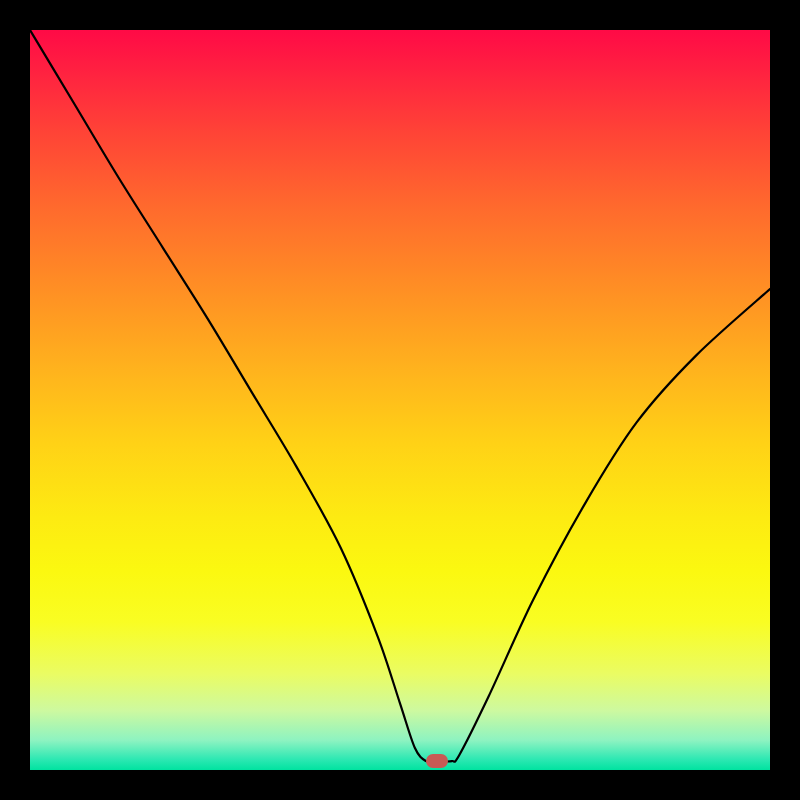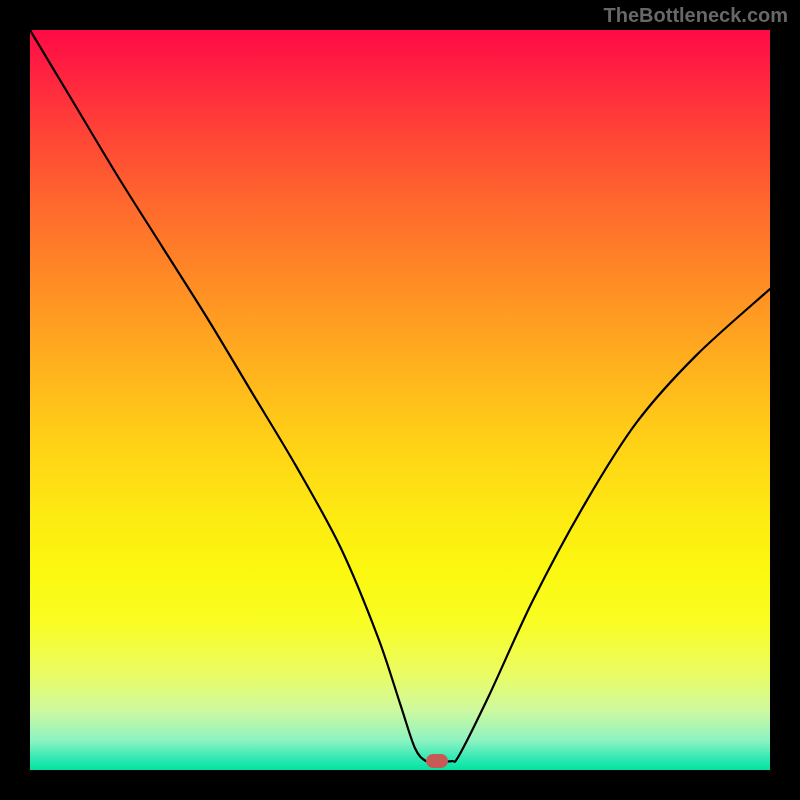--- a/index.html
+++ b/index.html
@@ -67,21 +67,20 @@
     height: 14px;
     background: #c85a55;
     border-radius: 7px;
     transform: translate(-50%, -50%);
   }
 </style>
 </head>
 <body>
 
 <div class="container">
-  <div class="watermark">TheBottleneck.com</div>
   <div class="plot-area">
     <div class="gradient-bg"></div>
     <svg class="curve" viewBox="0 0 740 740" preserveAspectRatio="none">
       <path id="curve-path" fill="none" stroke="#000" stroke-width="2.2" stroke-linecap="round" d="M 0,0 C 7.104,11.84 30.192,50.32 44.4,74 C 58.608,97.68 74.592,124.91199999999999 88.8,148 C 103.008,171.08800000000002 118.99199999999999,195.80400000000006 133.2,218.30000000000007 C 147.408,240.79600000000008 163.392,265.51200000000006 177.6,288.6 C 191.808,311.688 207.792,338.91999999999996 222,362.59999999999997 C 236.208,386.28 252.19199999999998,411.736 266.4,436.6 C 280.608,461.46400000000006 297.776,490.76800000000003 310.8,518 C 323.824,545.232 338.328,581.9359999999999 347.79999999999995,606.8 C 357.27199999999993,631.664 364.08,655.64 370,673.4 C 375.92,691.16 380.656,708.5648 384.8,717.8 C 388.944,727.0351999999999 392.348,728.9888 395.90000000000003,731.12 C 399.45200000000006,733.2512 402.85600000000005,731.12 407.00000000000006,731.12 C 411.14400000000006,731.12 418.248,732.0672 421.79999999999995,731.12 C 425.3519999999999,730.1728 423.28,735.6192000000001 429.2,725.2 C 435.12,714.7808 446.96,690.864 458.8,666 C 470.64000000000004,641.136 487.80800000000005,600.584 503.20000000000005,569.8 C 518.5920000000001,539.016 538.424,502.016 555,473.6 C 571.576,445.184 589.04,415.88000000000005 606.8,392.20000000000005 C 624.56,368.52000000000004 644.688,346.912 666,325.59999999999997 C 687.312,304.28799999999995 728.16,269.656 740,259"></path>
     </svg>
     <div id="marker" class="marker" style="left: 407px; top: 731.12px; background: rgb(200, 90, 85);"></div>
   </div>
 </div>
 
 </body></html>

